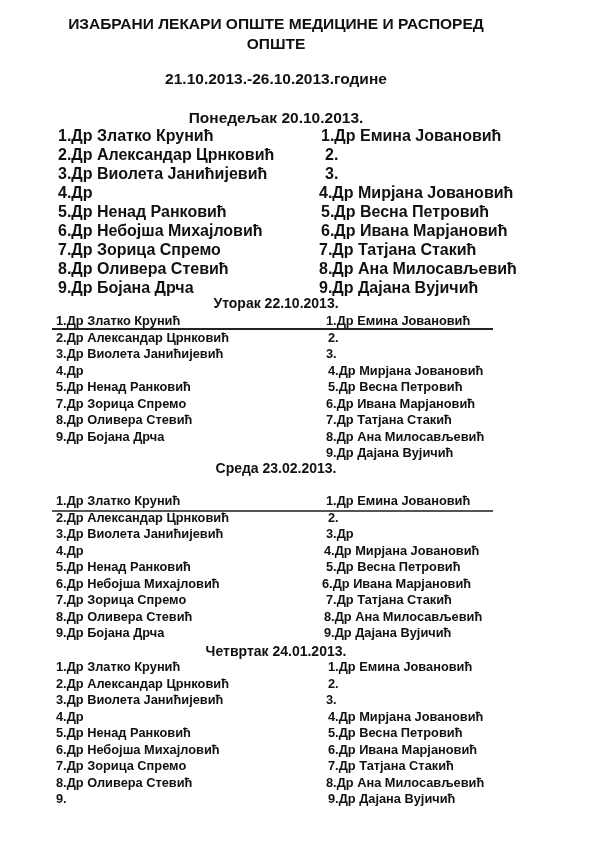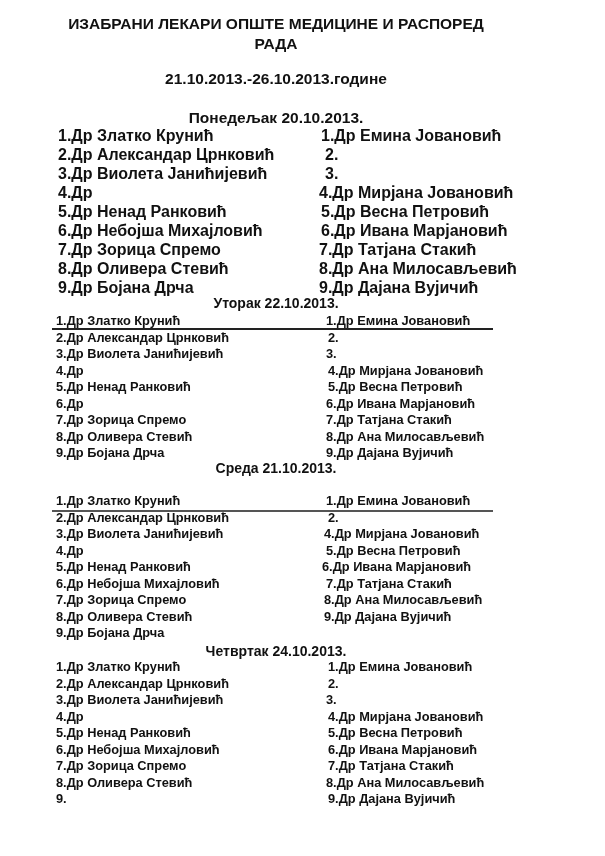--- a/index.html
+++ b/index.html
@@ -15,21 +15,21 @@
   .day-head { font-size: 14px; }
   .big-row { font-size: 16px; line-height: 19px; }
   .small-row { font-size: 12.8px; line-height: 16.5px; }
   .rule { position: absolute; height: 2px; background: #222; }
   .rule.grey { background: #555; }
 </style>
 </head>
 <body>
 
 <div class="abs center title" style="top:14px;">ИЗАБРАНИ ЛЕКАРИ ОПШТЕ МЕДИЦИНЕ И РАСПОРЕД</div>
-<div class="abs center title" style="top:34px;">РАДА</div>
+<div class="abs center title" style="top:34px;">ОПШТЕ</div>
 <div class="abs center range" style="top:70px;">21.10.2013.-26.10.2013.године</div>
 
 <div class="abs center mon-head" style="top:109px;">Понедељак 20.10.2013.</div>
 <div id="mon-left" class="abs big-row" style="top:126px; left:38px;">
     <div style="padding-left: 20px;">1.Др Златко Крунић</div>
     <div style="padding-left: 20px;">2.Др Александар Црнковић</div>
     <div style="padding-left: 20px;">3.Др Виолета Јанићијевић</div>
     <div style="padding-left: 20px;">4.Др</div>
     <div style="padding-left: 20px;">5.Др Ненад Ранковић</div>
     <div style="padding-left: 20px;">6.Др Небојша Михајловић</div>
@@ -49,63 +49,63 @@
     <div>9.Др Дајана Вујичић</div>
   </div>
 
 <div class="abs center day-head" style="top:295px;">Уторак 22.10.2013.</div>
 <div id="tue-left" class="abs small-row" style="top:313px; left:36px;">
     <div style="padding-left: 20px;">1.Др Златко Крунић</div>
     <div style="padding-left: 20px;">2.Др Александар Црнковић</div>
     <div style="padding-left: 20px;">3.Др Виолета Јанићијевић</div>
     <div style="padding-left: 20px;">4.Др</div>
     <div style="padding-left: 20px;">5.Др Ненад Ранковић</div>
-    <div style="padding-left: 20px;">6.Др</div>
     <div style="padding-left: 20px;">7.Др Зорица Спремо</div>
     <div style="padding-left: 20px;">8.Др Оливера Стевић</div>
     <div style="padding-left: 20px;">9.Др Бојана Дрча</div>
   </div>
 <div id="tue-right" class="abs small-row" style="top:313px; left:322px;">
     <div style="padding-left: 4px;">1.Др Емина Јовановић</div>
     <div style="padding-left: 6px;">2.</div>
     <div style="padding-left: 4px;">3.</div>
     <div style="padding-left: 6px;">4.Др Мирјана Јовановић</div>
     <div style="padding-left: 6px;">5.Др Весна Петровић</div>
     <div style="padding-left: 4px;">6.Др Ивана Марјановић</div>
     <div style="padding-left: 4px;">7.Др Татјана Стакић</div>
     <div style="padding-left: 4px;">8.Др Ана Милосављевић</div>
     <div style="padding-left: 4px;">9.Др Дајана Вујичић</div>
   </div>
 <div class="rule" style="top:328px; left:52px; width:441px;"></div>
 
-<div class="abs center day-head" style="top:460px;">Среда 21.10.2013.</div>
+<div class="abs center day-head" style="top:460px;">Среда 23.02.2013.</div>
 <div id="wed-left" class="abs small-row" style="top:493px; left:36px;">
     <div style="padding-left: 20px;">1.Др Златко Крунић</div>
     <div style="padding-left: 20px;">2.Др Александар Црнковић</div>
     <div style="padding-left: 20px;">3.Др Виолета Јанићијевић</div>
     <div style="padding-left: 20px;">4.Др</div>
     <div style="padding-left: 20px;">5.Др Ненад Ранковић</div>
     <div style="padding-left: 20px;">6.Др Небојша Михајловић</div>
     <div style="padding-left: 20px;">7.Др Зорица Спремо</div>
     <div style="padding-left: 20px;">8.Др Оливера Стевић</div>
     <div style="padding-left: 20px;">9.Др Бојана Дрча</div>
   </div>
 <div id="wed-right" class="abs small-row" style="top:493px; left:322px;">
     <div style="padding-left: 4px;">1.Др Емина Јовановић</div>
     <div style="padding-left: 6px;">2.</div>
+    <div style="padding-left: 4px;">3.Др</div>
     <div style="padding-left: 2px;">4.Др Мирјана Јовановић</div>
     <div style="padding-left: 4px;">5.Др Весна Петровић</div>
     <div style="padding-left: 0px;">6.Др Ивана Марјановић</div>
     <div style="padding-left: 4px;">7.Др Татјана Стакић</div>
     <div style="padding-left: 2px;">8.Др Ана Милосављевић</div>
     <div style="padding-left: 2px;">9.Др Дајана Вујичић</div>
   </div>
 <div class="rule grey" style="top:510px; left:52px; width:441px;"></div>
 
-<div class="abs center day-head" style="top:643px;">Четвртак 24.10.2013.</div>
+<div class="abs center day-head" style="top:643px;">Четвртак 24.01.2013.</div>
 <div id="thu-left" class="abs small-row" style="top:659px; left:36px;">
     <div style="padding-left: 20px;">1.Др Златко Крунић</div>
     <div style="padding-left: 20px;">2.Др Александар Црнковић</div>
     <div style="padding-left: 20px;">3.Др Виолета Јанићијевић</div>
     <div style="padding-left: 20px;">4.Др</div>
     <div style="padding-left: 20px;">5.Др Ненад Ранковић</div>
     <div style="padding-left: 20px;">6.Др Небојша Михајловић</div>
     <div style="padding-left: 20px;">7.Др Зорица Спремо</div>
     <div style="padding-left: 20px;">8.Др Оливера Стевић</div>
     <div style="padding-left: 20px;">9.</div>

